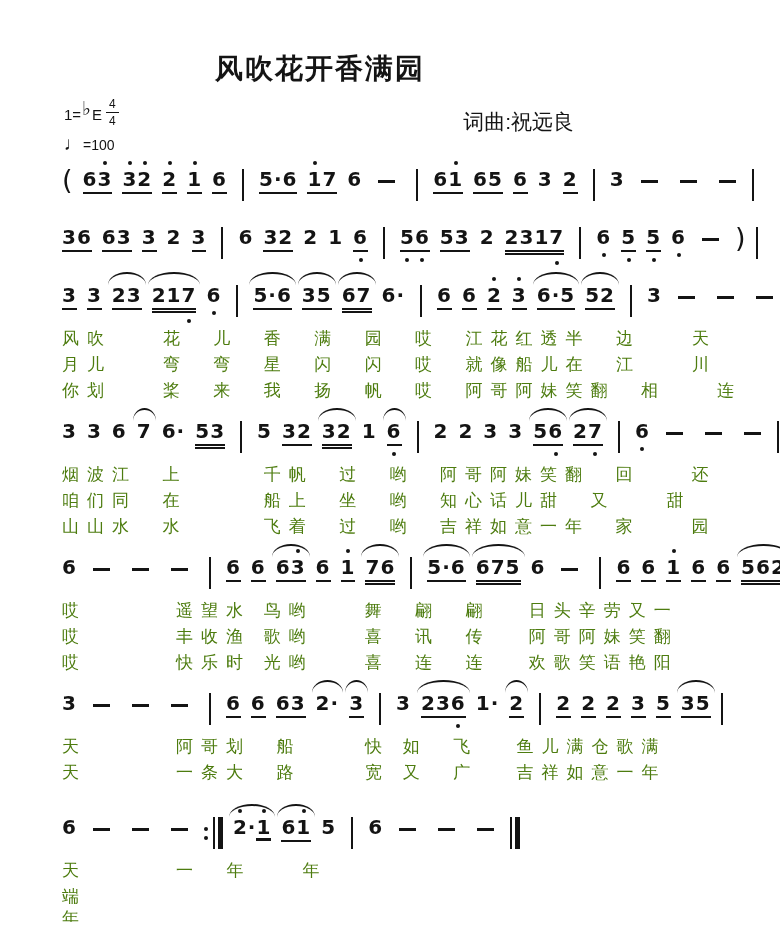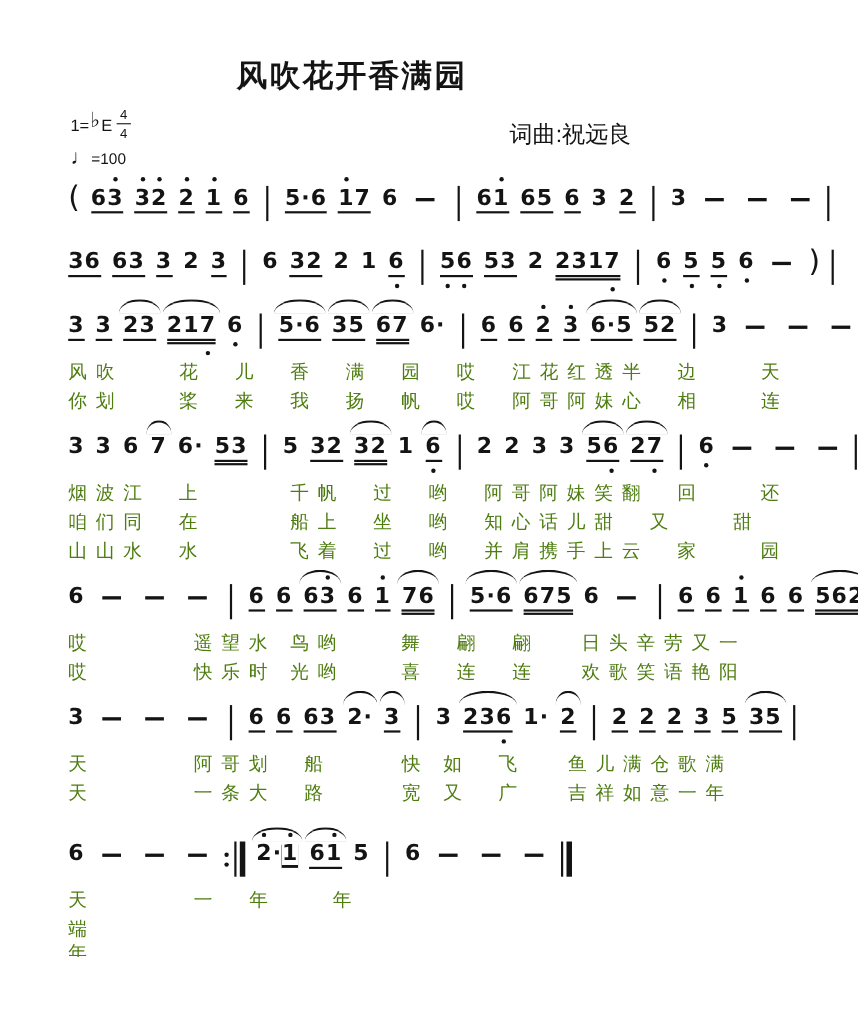--- a/index.html
+++ b/index.html
@@ -276,21 +276,22 @@
           </span>
           <span class="bar"></span>
           <span class="note">
             <span class="ch">3</span>
           </span>
           <span class="dash"></span>
           <span class="dash"></span>
           <span class="dash"></span>
         </div>
         <div class="lyr">风吹    花  儿  香  满  园  哎  江花红透半  边    天</div>
-        <div class="lyr">你划    桨  来  我  扬  帆  哎  阿哥阿妹心  相    连</div>
+        <div class="lyr">月儿    弯  弯  星  闪  闪  哎  就像船儿在  江    川</div>
+        <div class="lyr">你划    桨  来  我  扬  帆  哎  阿哥阿妹笑翻  相    连</div>
       </div>
       <div class="system">
         <div class="notes">
           <span class="note">
             <span class="ch">3</span>
           </span>
           <span class="note">
             <span class="ch">3</span>
           </span>
           <span class="note">
@@ -350,21 +351,21 @@
           <span class="note">
             <span class="ch">6<span class="dot-b"></span></span>
           </span>
           <span class="dash"></span>
           <span class="dash"></span>
           <span class="dash"></span>
           <span class="bar right"></span>
         </div>
         <div class="lyr">烟波江  上      千帆  过  哟  阿哥阿妹笑翻  回    还</div>
         <div class="lyr">咱们同  在      船上  坐  哟  知心话儿甜  又    甜</div>
-        <div class="lyr">山山水  水      飞着  过  哟  并肩携手上云  家    园</div>
+        <div class="lyr">山山水  水      飞着  过  哟  吉祥如意一年  家    园</div>
       </div>
       <div class="system">
         <div class="notes">
           <span class="note">
             <span class="ch">6</span>
           </span>
           <span class="dash"></span>
           <span class="dash"></span>
           <span class="dash"></span>
           <span class="bar"></span>
@@ -419,20 +420,21 @@
           <span class="note u1">
             <span class="ch">6</span>
           </span>
           <span class="note u2 arc">
             <span class="ch">5</span>
             <span class="ch">6</span>
             <span class="ch">2</span>
           </span>
         </div>
         <div class="lyr">哎       遥望水 鸟哟    舞  翩  翩   日头辛劳又一</div>
+        <div class="lyr">哎       丰收渔 歌哟    喜  讯  传   阿哥阿妹笑翻</div>
         <div class="lyr">哎       快乐时 光哟    喜  连  连   欢歌笑语艳阳</div>
       </div>
       <div class="system">
         <div class="notes">
           <span class="note">
             <span class="ch">3</span>
           </span>
           <span class="dash"></span>
           <span class="dash"></span>
           <span class="dash"></span>

